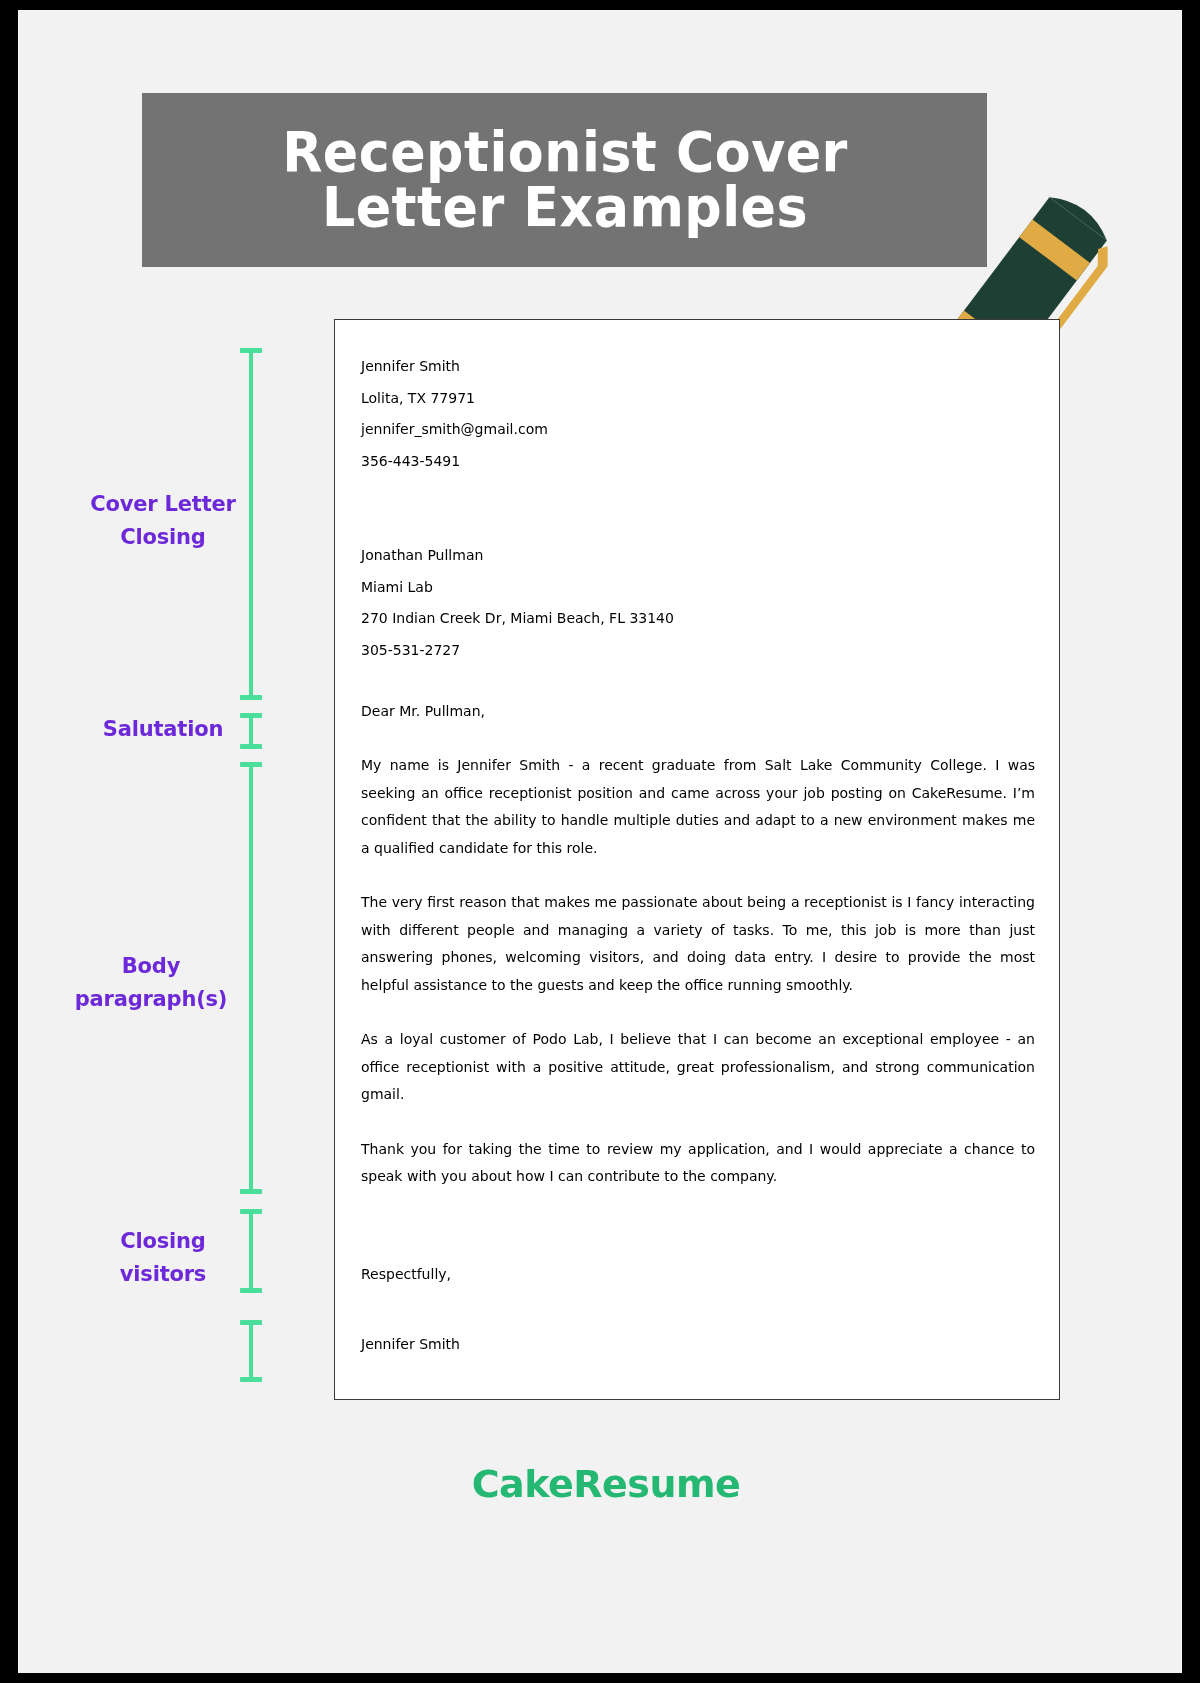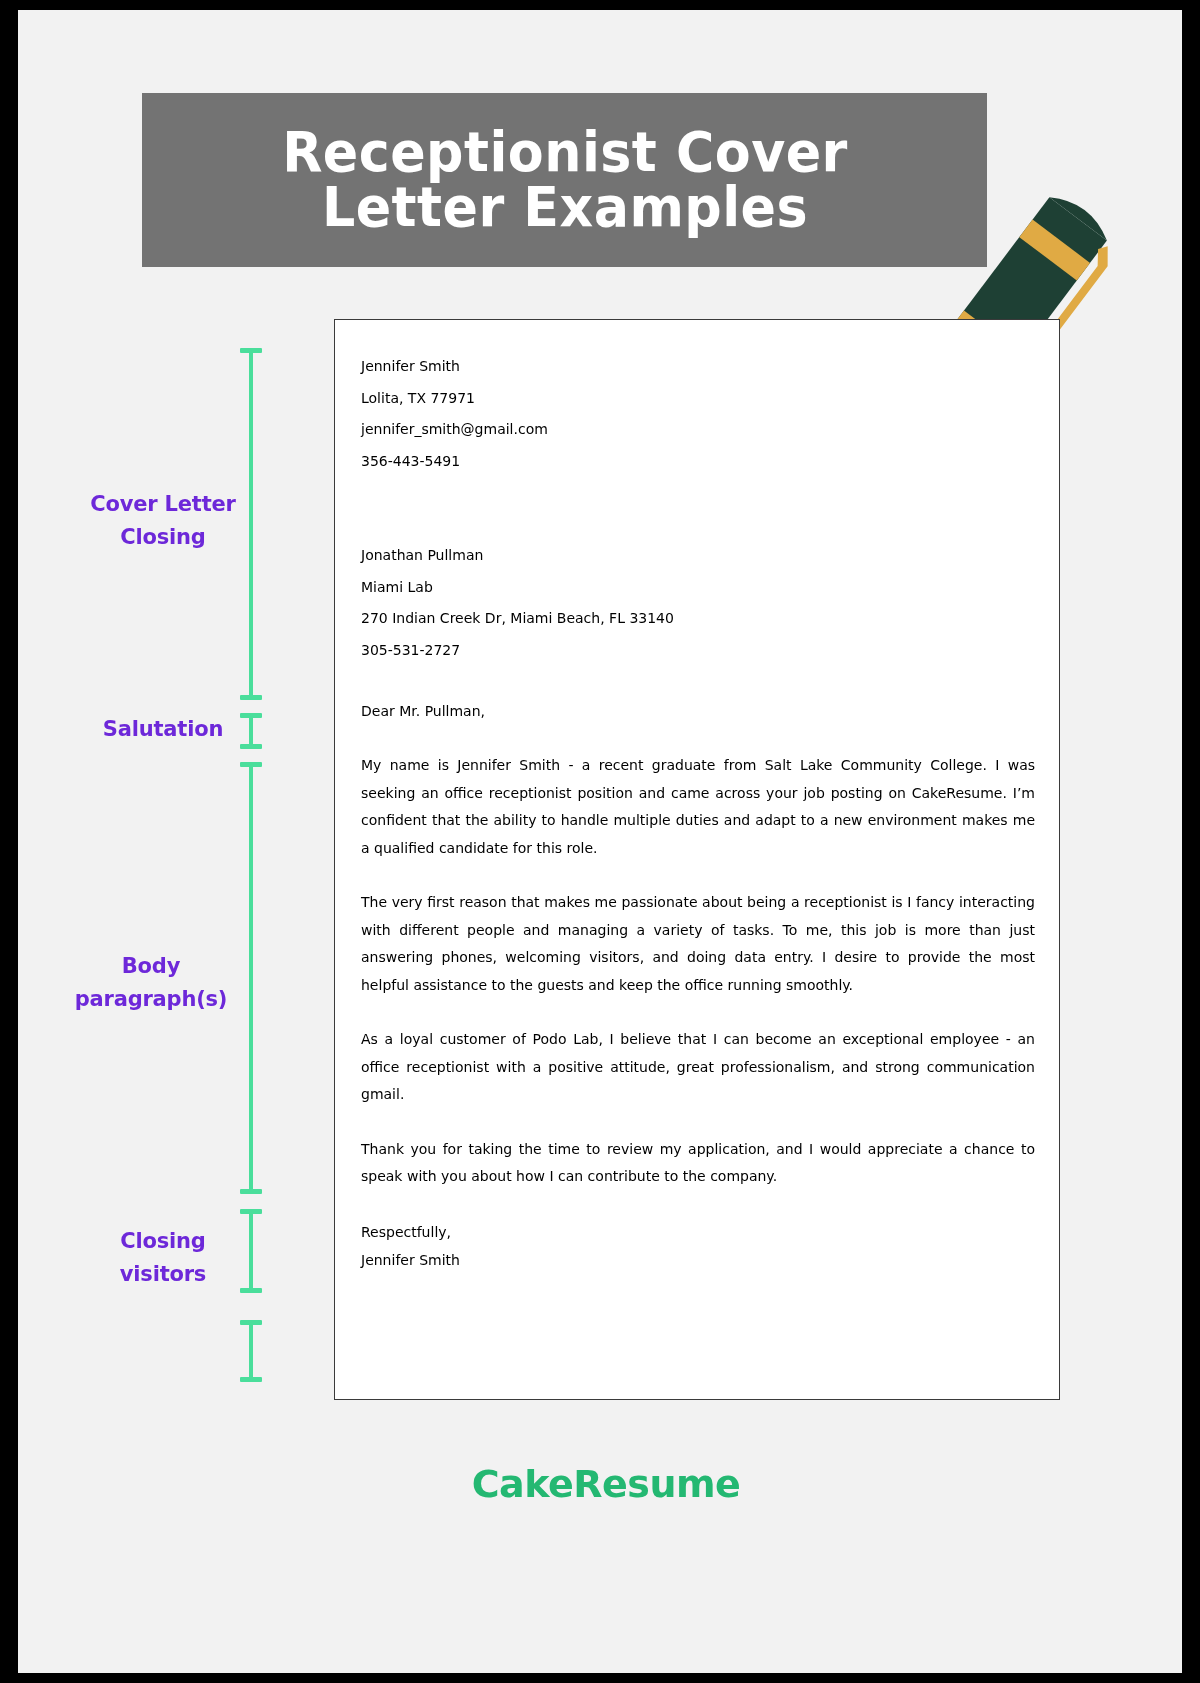--- a/index.html
+++ b/index.html
@@ -58,21 +58,21 @@
   }
   .addr-line { white-space: nowrap; }
   .blank { height: 31.5px; }
   .para {
     text-align: justify;
     margin: 0;
     line-height: 27.5px;
   }
   .para-gap { height: 27px; }
   .salutation { line-height: 27.5px; }
-  .signline { line-height: 28px; }
+  .signline { line-height: 28px; margin-top: 42px; }
 
   
   .label {
     position: absolute;
     width: 250px;
     text-align: center;
     font-family: "DejaVu Sans", sans-serif;
     font-weight: bold;
     font-size: 21px;
     line-height: 33px;

